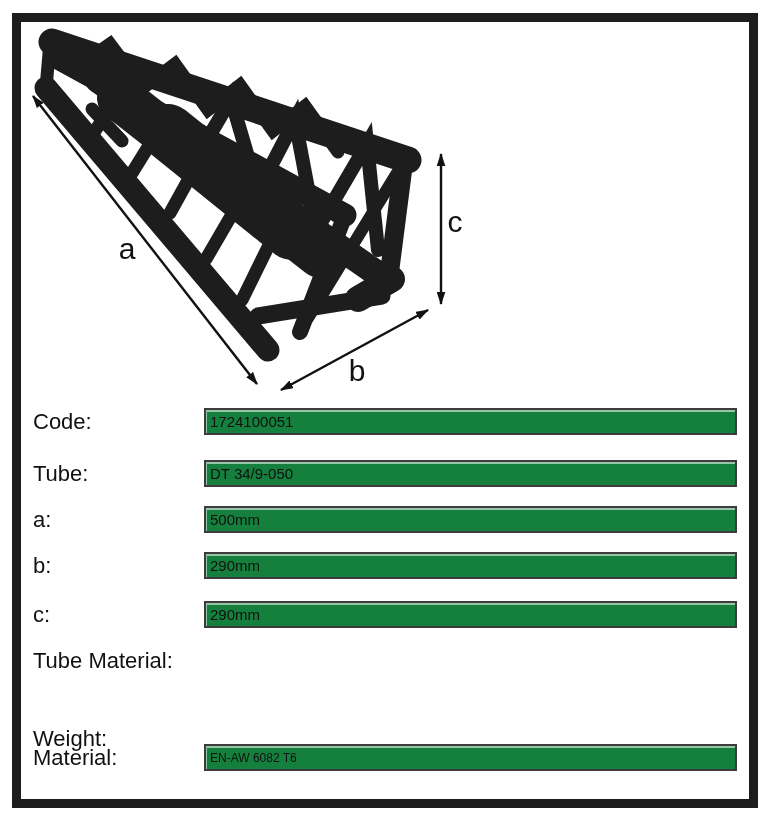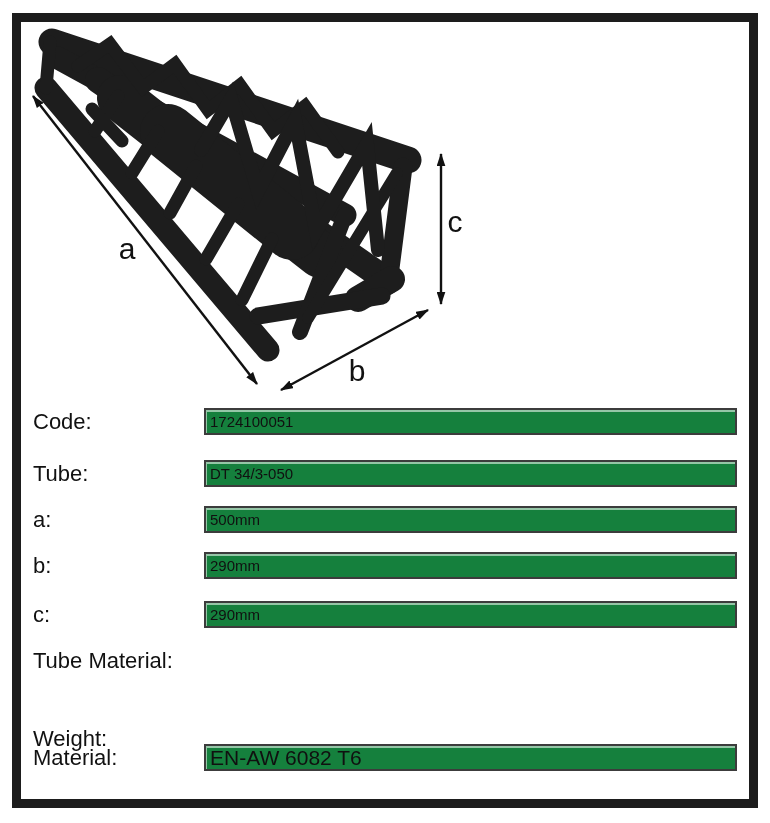--- a/index.html
+++ b/index.html
@@ -24,21 +24,21 @@
   }
   .fbox{
     position:absolute;left:204px;top:0;width:533px;height:27px;
     box-sizing:border-box;background:#15803d;border:2px solid #3c3c3c;
     box-shadow:inset 1px 2px 0 rgba(255,255,255,.55);
     display:flex;align-items:center;
   }
   .fvalue{
     padding-left:4px;font-size:15px;color:#101010;white-space:nowrap;
   }
-  .row-material .fvalue{font-size:21px;}
+  .row-material .fvalue{font-size:12px;}
 </style>
 </head>
 <body>
 
 <div class="page">
 
   <div class="frame"></div>
 
   <svg class="truss-svg" viewBox="0 0 770 400">
     <defs>
@@ -90,21 +90,21 @@
   <div class="row" style="top:408px">
     <span class="flabel">Code:</span>
     <div class="fbox">
       <span class="fvalue">1724100051</span>
     </div>
   </div>
 
   <div class="row" style="top:460px">
     <span class="flabel">Tube:</span>
     <div class="fbox">
-      <span class="fvalue">DT 34/3-050</span>
+      <span class="fvalue">DT 34/9-050</span>
     </div>
   </div>
 
   <div class="row" style="top:506px">
     <span class="flabel">a:</span>
     <div class="fbox">
       <span class="fvalue">500mm</span>
     </div>
   </div>
 

